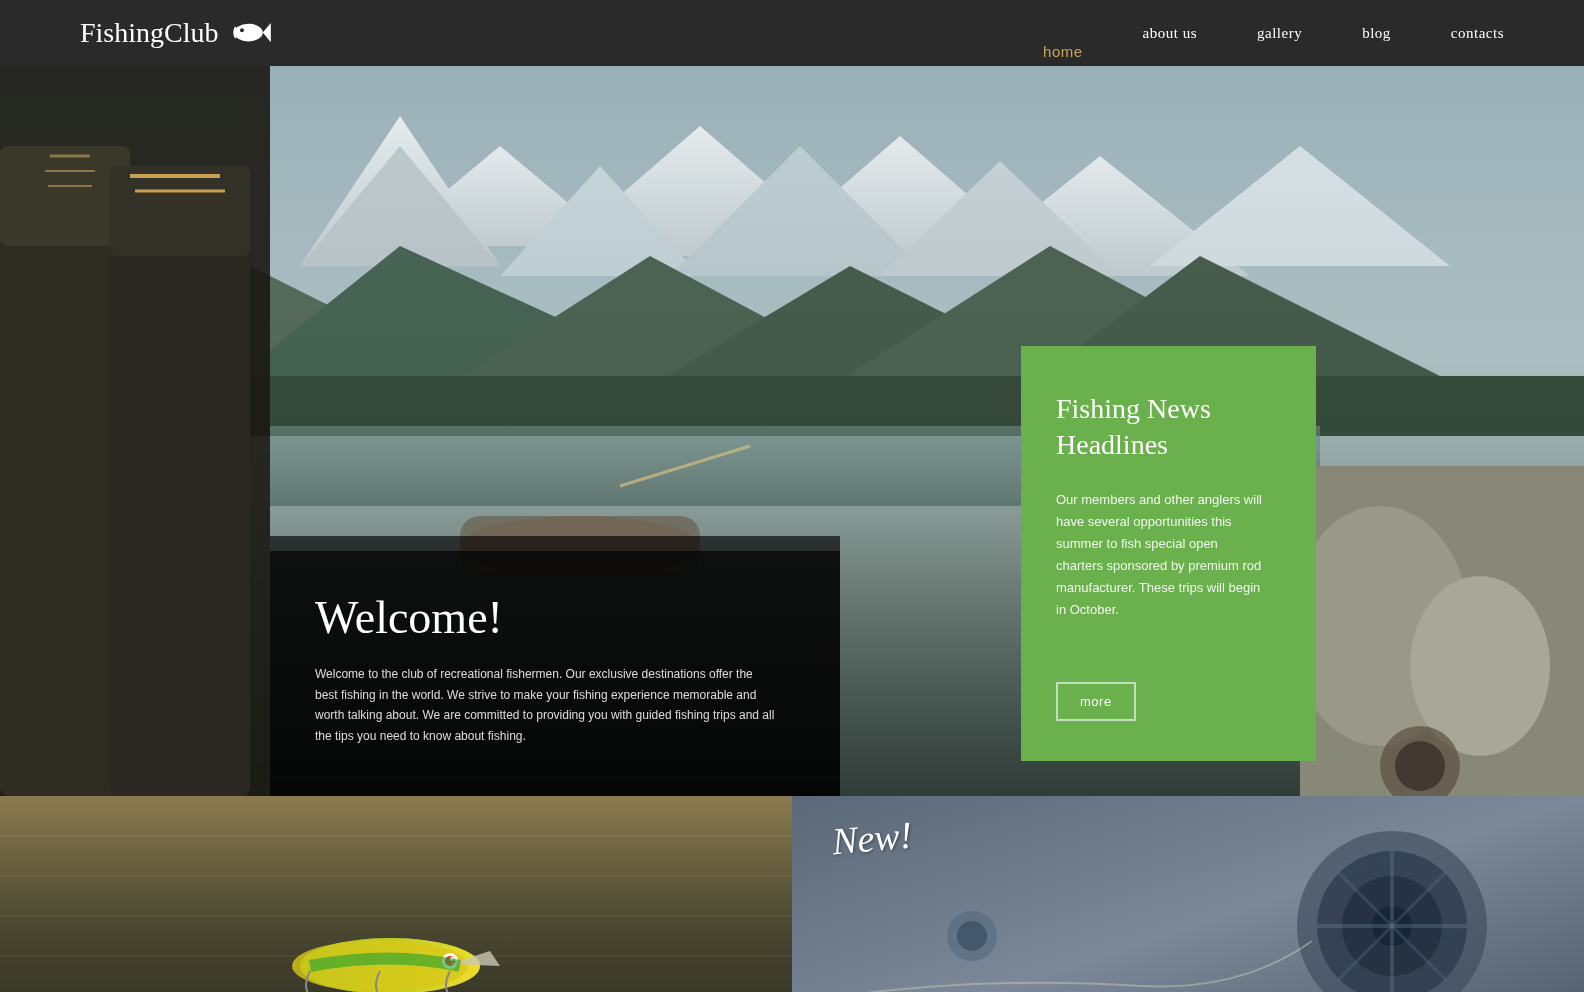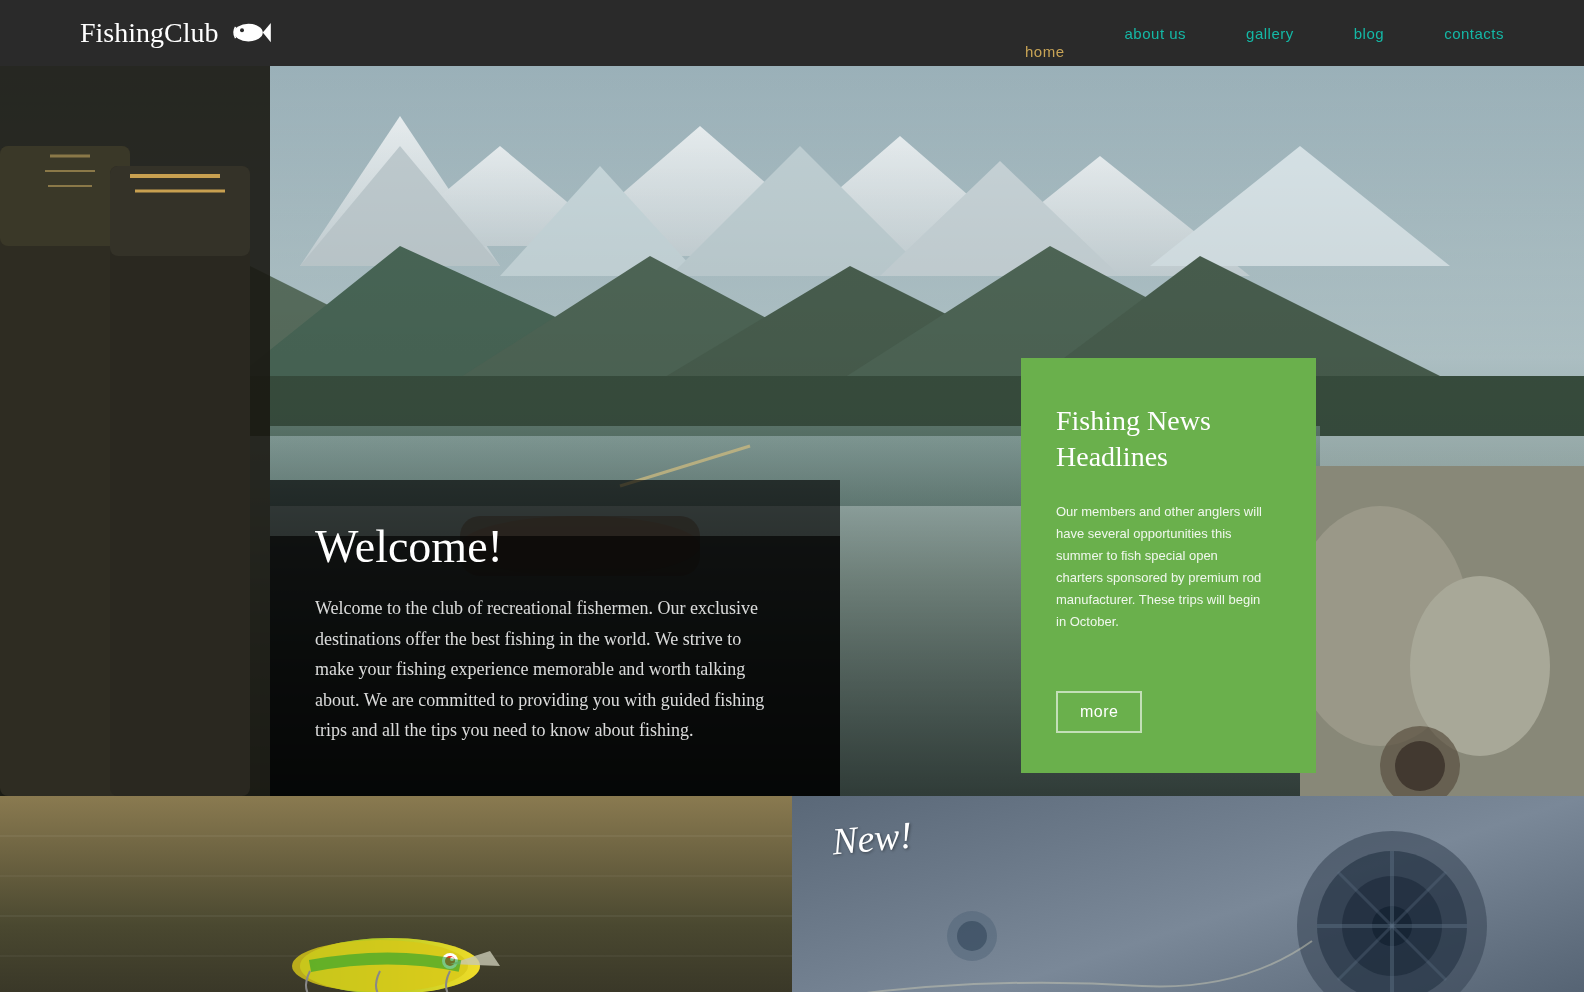--- a/index.html
+++ b/index.html
@@ -56,21 +56,22 @@
       font-size: 15px;
       letter-spacing: 0.5px;
       text-transform: lowercase;
     }
 
     nav a.active {
       color: #c8a456;
     }
 
     nav a:not(.active) {
-      color: #14b8a6;
+      color: #ffffff;
+      font-family: Liberation Serif, serif;
     }
 
     
     .hero {
       position: relative;
       width: 100%;
       height: 730px;
       overflow: hidden;
       display: flex;
     }
@@ -88,40 +89,39 @@
 
     .hero-title {
       font-size: 46px;
       color: #fff;
       font-family: 'Georgia', serif;
       font-weight: 400;
       margin-bottom: 20px;
     }
 
     .hero-description {
-      font-size: 18px;
+      font-size: 12px;
       color: rgba(255,255,255,0.85);
       line-height: 1.7;
-      font-family: Liberation Serif, serif;
+      font-family: Liberation Sans, sans-serif;
       font-weight: 300;
     }
 
     
     .news-panel {
       position: absolute;
       right: 268px;
       top: 280px;
       width: 295px;
       height: 415px;
       background: #6ab04c;
       z-index: 5;
       padding: 45px 48px 40px 35px;
       display: flex;
       flex-direction: column;
-      margin-top: 12px;
     }
 
     .news-title {
       font-size: 28px;
       color: #fff;
       font-family: 'Georgia', serif;
       font-weight: 400;
       line-height: 1.3;
       margin-bottom: 25px;
     }
@@ -133,21 +133,21 @@
       font-family: 'Arial', sans-serif;
       flex: 1;
     }
 
     .news-more-btn {
       display: inline-block;
       border: 2px solid rgba(255,255,255,0.6);
       color: #fff;
       padding: 10px 22px;
       font-family: 'Arial', sans-serif;
-      font-size: 16px;
+      font-size: 13px;
       cursor: pointer;
       background: transparent;
       margin-top: 25px;
       letter-spacing: 0.5px;
       width: fit-content;
     }
 
     
     .cards-section {
       display: flex;

